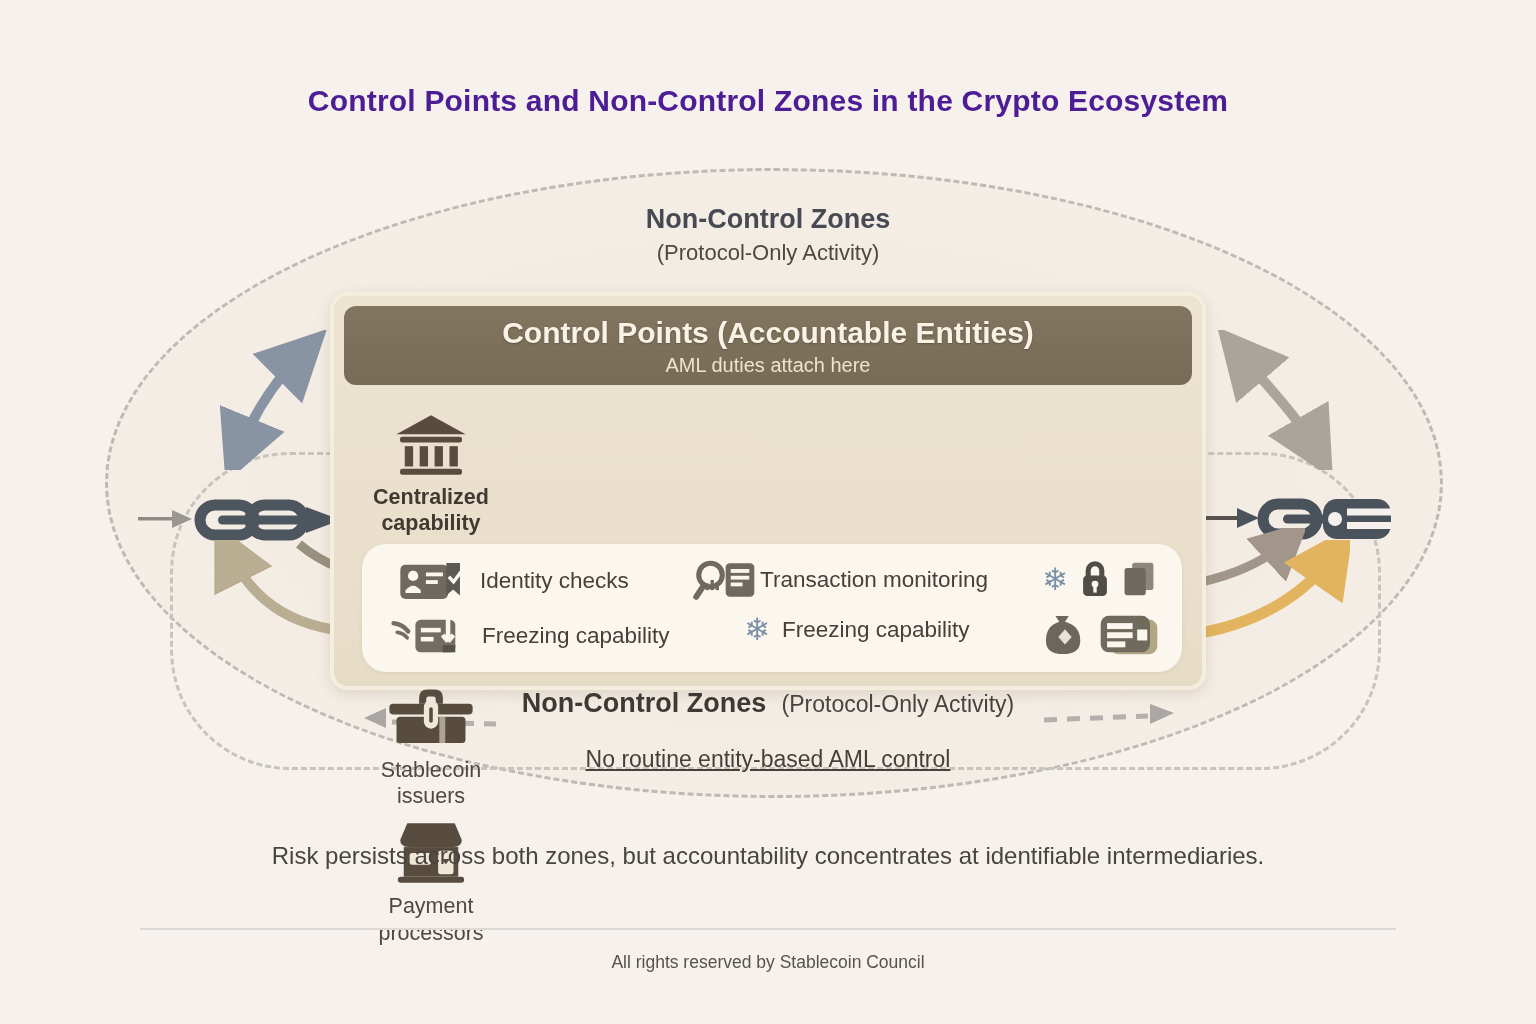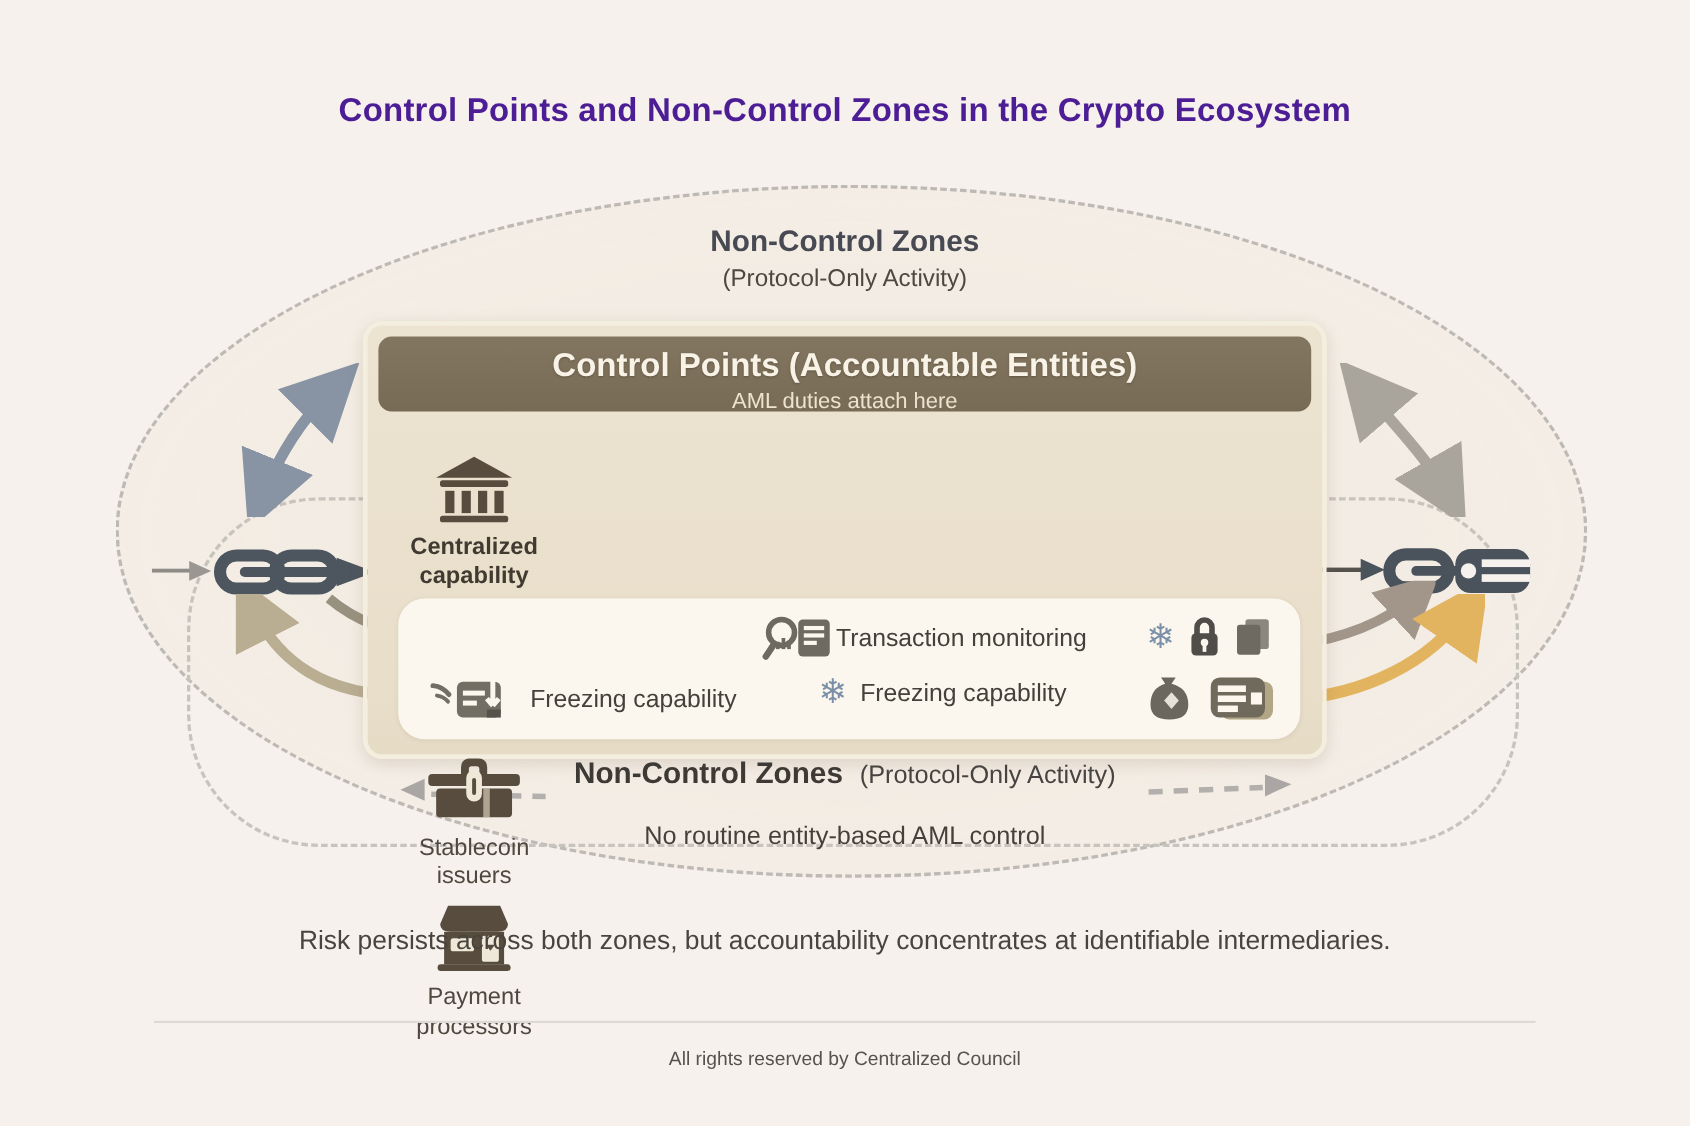--- a/index.html
+++ b/index.html
@@ -31,21 +31,21 @@
   #nc-top-sub{left:0;top:240px;width:1536px;text-align:center;font-size:22px;color:#4c4842;}
   
   #control-box{
     left:330px;top:292px;width:876px;height:398px;border-radius:18px;
     background:linear-gradient(180deg,#ece3d1 0%,#e9dfcb 70%,#e6dcc6 100%);
     border:4px solid #f4eede;
     box-shadow:0 4px 14px rgba(120,100,70,.18);
     box-sizing:border-box;
   }
   #control-header{
-    position:absolute;left:10px;top:10px;width:848px;height:68px;border-radius:12px;
+    position:absolute;left:10px;top:10px;width:848px;height:79px;border-radius:12px;
     background:linear-gradient(180deg,#837661 0%,#786b55 100%);
     text-align:center;
   }
   #control-header .hd1{margin-top:10px;font-size:30px;font-weight:700;color:#f8f3e6;text-shadow:0 1px 2px rgba(60,50,35,.45);}
   #control-header .hd2{margin-top:4px;font-size:20px;color:#ece4cf;}
   
   #entities{
     position:absolute;left:14px;top:104px;width:848px;height:140px;
     display:flex;justify-content:space-between;flex-direction:column;
   }
@@ -59,21 +59,21 @@
     background:#fbf7ee;box-shadow:0 1px 4px rgba(120,100,70,.10);
   }
   .duty-label{font-size:22.5px;color:#45413a;white-space:nowrap;}
   .drow{position:absolute;left:0;width:820px;height:48px;}
   .dgroup{position:absolute;display:flex;align-items:center;}
   .snow{font-family:"DejaVu Sans",sans-serif;color:#7b90a8;font-size:31px;line-height:1;}
   
   #nc-bottom-line{left:0;top:688px;width:1536px;text-align:center;}
   #nc-bottom-line .b1{font-size:27px;font-weight:700;color:#3d3a35;}
   #nc-bottom-line .b2{font-size:23px;color:#474340;}
-  #nc-bottom-note{left:0;top:746px;width:1536px;text-align:center;font-size:23px;color:#45413a;}
+  #nc-bottom-note{left:0;top:746px;width:1536px;text-align:center;font-size:23px;color:#45413a;text-decoration:underline;}
   
   #caption{left:0;top:842px;width:1536px;text-align:center;font-size:24px;color:#48443e;}
   #footer-divider{left:140px;top:928px;width:1256px;height:0;border-top:2px solid #ddd9d6;}
   #footer-text{left:0;top:952px;width:1536px;text-align:center;font-size:17.5px;color:#56524d;}
   svg{display:block;}
 </style>
 </head>
 <body>
 
 <div class="abs" id="zone-ellipse"></div>
@@ -248,20 +248,34 @@
       <div class="elabel">
         <div>Payment</div>
         <div>processors</div>
       </div>
     </div>
   </div>
 
   <div id="duties">
 
     <div class="drow" style="top:14px;">
+      <div class="dgroup" style="left:36px;">
+        <span>
+          <svg width="66" height="46" viewBox="0 0 76 54" fill="#6e6a62">
+            <rect x="2" y="8" width="56" height="40" rx="6"></rect>
+            <circle cx="17" cy="21" r="6" fill="#fbf7ee"></circle>
+            <path d="M8 38 q9 -11 18 0 v3 h-18 Z" fill="#fbf7ee"></path>
+            <rect x="32" y="17" width="20" height="4.5" fill="#fbf7ee"></rect>
+            <rect x="32" y="26" width="14" height="4.5" fill="#fbf7ee"></rect>
+            <path d="M56 6 h16 v38 l-8 -7 l-8 7 Z" fill="#5d5a54"></path>
+            <path d="M59 22 l5.5 6 l9 -12" stroke="#fbf7ee" stroke-width="4" fill="none"></path>
+          </svg>
+        </span>
+        <span class="duty-label" style="margin-left:16px;">Identity checks</span>
+      </div>
       <div class="dgroup" style="left:330px;">
         <span>
           <svg width="64" height="44" viewBox="0 0 76 52" fill="#6e6a62">
             <rect x="40" y="6" width="34" height="40" rx="5"></rect>
             <rect x="46" y="13" width="22" height="4.5" fill="#fbf7ee"></rect>
             <rect x="46" y="21" width="22" height="4.5" fill="#fbf7ee"></rect>
             <rect x="46" y="29" width="14" height="4.5" fill="#fbf7ee"></rect>
             <circle cx="22" cy="20" r="14" fill="#fbf7ee" stroke="#6e6a62" stroke-width="6"></circle>
             <path d="M13 34 L5 46" stroke="#6e6a62" stroke-width="7" stroke-linecap="round"></path>
             <rect x="16" y="30" width="4" height="8"></rect>
@@ -333,13 +347,13 @@
 
 <div class="abs" id="nc-bottom-line">
   <span class="b1">Non-Control Zones</span>
   <span class="b2">&nbsp;</span>
   <span class="b2">(Protocol-Only Activity)</span>
 </div>
 <div class="abs" id="nc-bottom-note">No routine entity-based AML control</div>
 
 <div class="abs" id="caption">Risk persists across both zones, but accountability concentrates at identifiable intermediaries.</div>
 <div class="abs" id="footer-divider"></div>
-<div class="abs" id="footer-text">All rights reserved by Centralized Council</div>
+<div class="abs" id="footer-text">All rights reserved by Stablecoin Council</div>
 
 </body></html>

